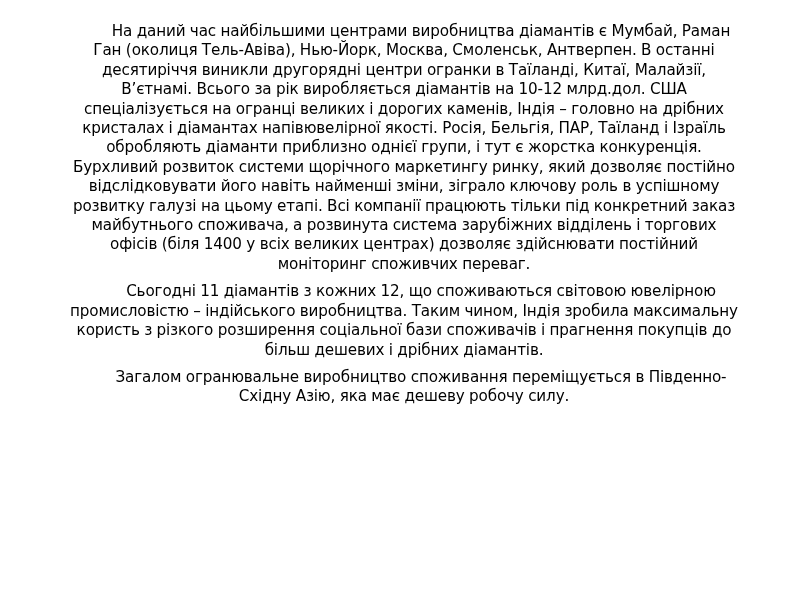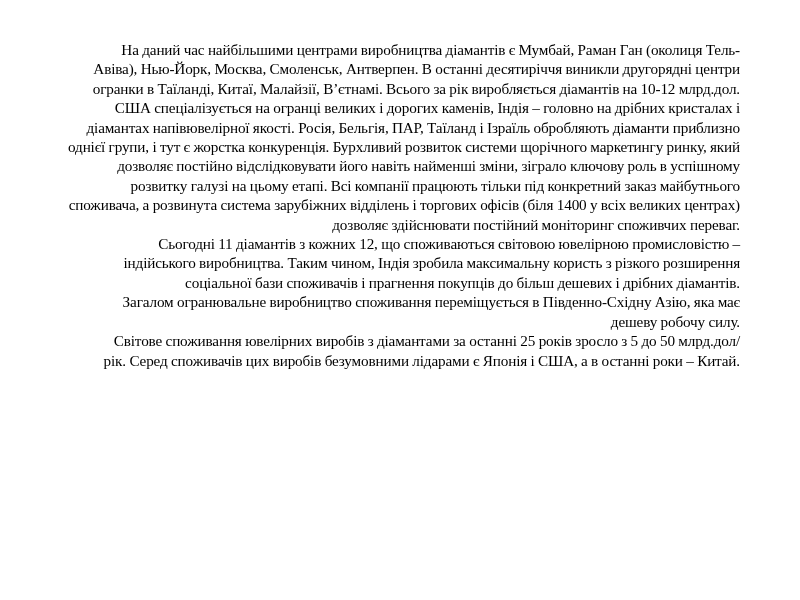--- a/index.html
+++ b/index.html
@@ -17,42 +17,40 @@
   .page {
     position: relative;
     width: 800px;
     height: 600px;
     background: #ffffff;
     box-sizing: border-box;
   }
   .text-body {
     position: absolute;
     left: 68px;
-    top: 40px;
+    top: 22px;
     width: 672px;
     color: #000000;
     font-size: 15.2px;
     line-height: 19.4px;
     letter-spacing: -0.15px;
-    text-align: right;
+    text-align: center;
     word-spacing: -0.2px;
-    font-family: Liberation Serif, serif;
   }
   .para {
     margin: 0 0 0 0;
     text-indent: 34px;
     white-space: pre-wrap;
   }
   .para + .para {
-    margin-top: 0;
+    margin-top: 8px;
   }
 </style>
 </head>
 <body>
 
 <div class="page">
   <div class="text-body">
     <p class="para">На даний час найбільшими центрами виробництва діамантів є Мумбай, Раман Ган (околиця Тель-Авіва), Нью-Йорк, Москва, Смоленськ, Антверпен. В останні десятиріччя виникли другорядні центри огранки в Таїланді, Китаї, Малайзії, В’єтнамі. Всього за рік виробляється діамантів на 10-12 млрд.дол. США спеціалізується на огранці великих і дорогих каменів, Індія – головно на дрібних кристалах і діамантах напівювелірної якості. Росія, Бельгія, ПАР, Таїланд і Ізраїль обробляють діаманти приблизно однієї групи, і тут є жорстка конкуренція. Бурхливий розвиток системи щорічного маркетингу ринку, який дозволяє постійно відслідковувати його навіть найменші зміни, зіграло ключову роль в успішному розвитку галузі на цьому етапі. Всі компанії працюють тільки під конкретний заказ майбутнього споживача, а розвинута система зарубіжних відділень і торгових офісів (біля 1400 у всіх великих центрах) дозволяє здійснювати постійний моніторинг споживчих переваг.</p>
     <p class="para">Сьогодні 11 діамантів з кожних 12, що споживаються світовою ювелірною промисловістю – індійського виробництва. Таким чином, Індія зробила максимальну користь з різкого розширення соціальної бази споживачів і прагнення покупців до більш дешевих і дрібних діамантів.</p>
     <p class="para">Загалом огранювальне виробництво споживання переміщується в Південно-Східну Азію, яка має дешеву робочу силу.</p>
-    <p class="para">Світове споживання ювелірних виробів з діамантами за останні 25 років зросло з 5 до 50 млрд.дол/рік. Серед споживачів цих виробів безумовними лідарами є Японія і США, а в останні роки – Китай.</p>
   </div>
 </div>
 
 </body></html>

